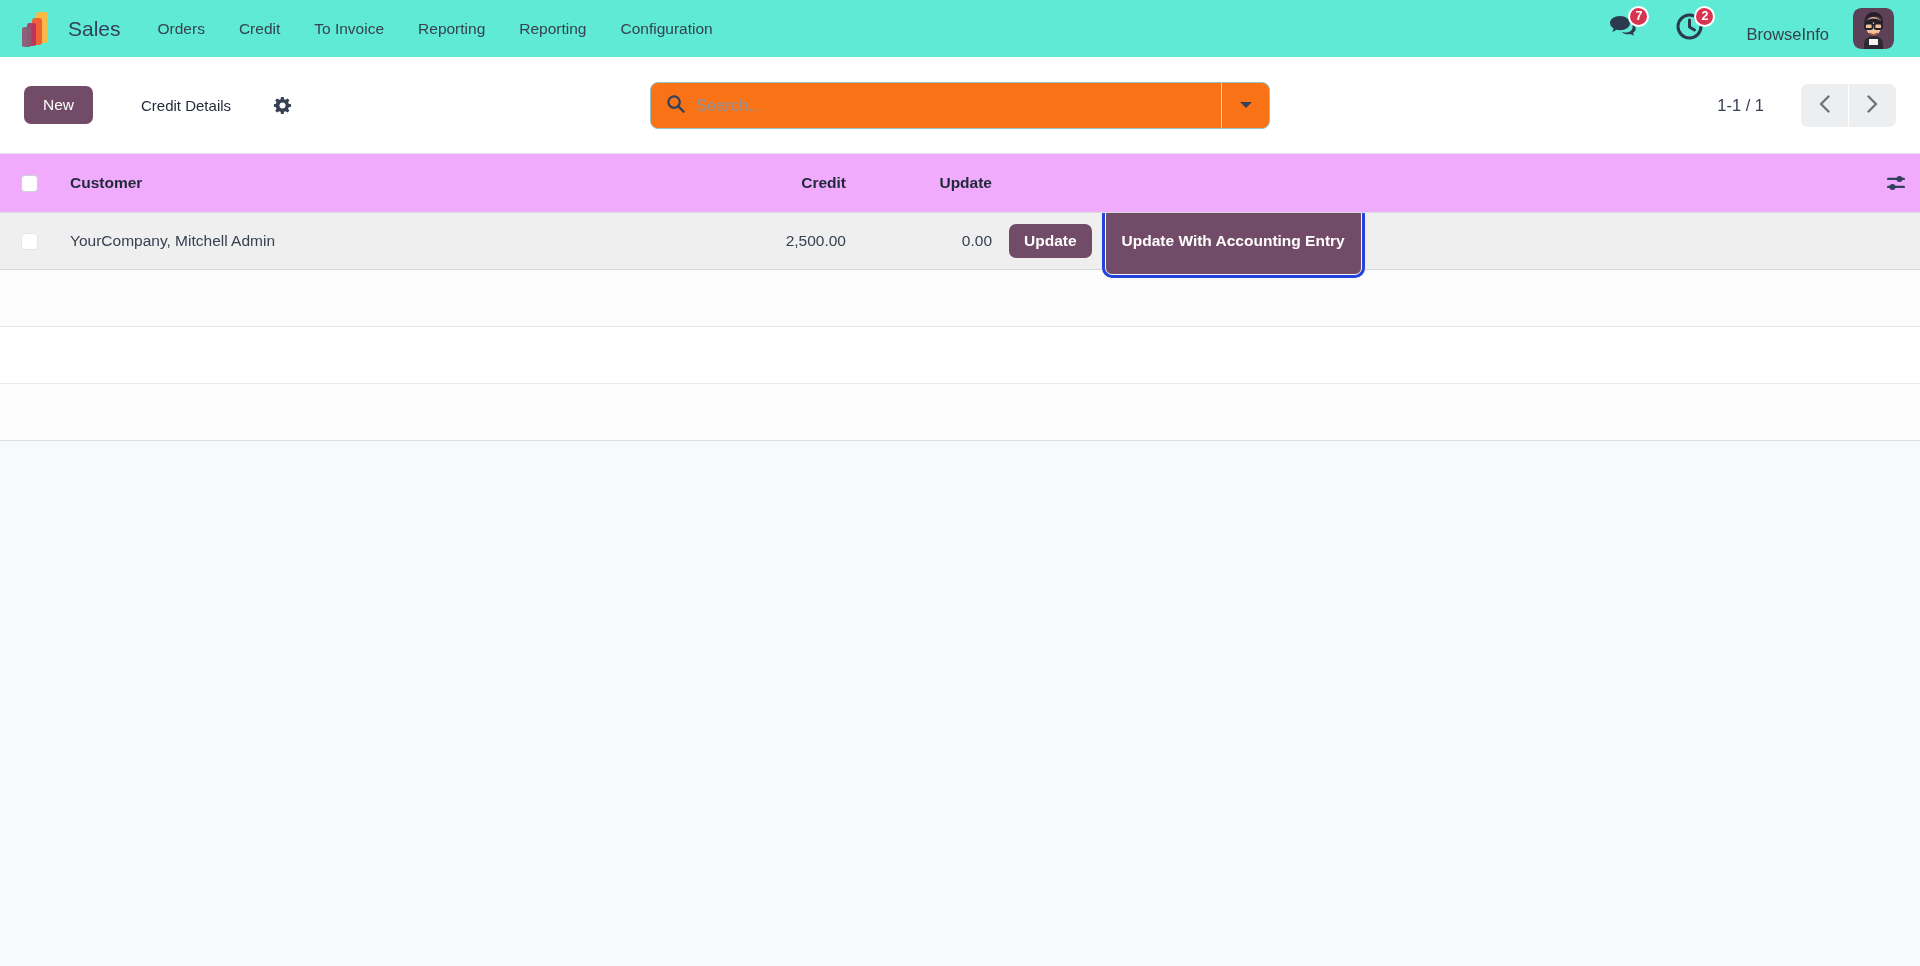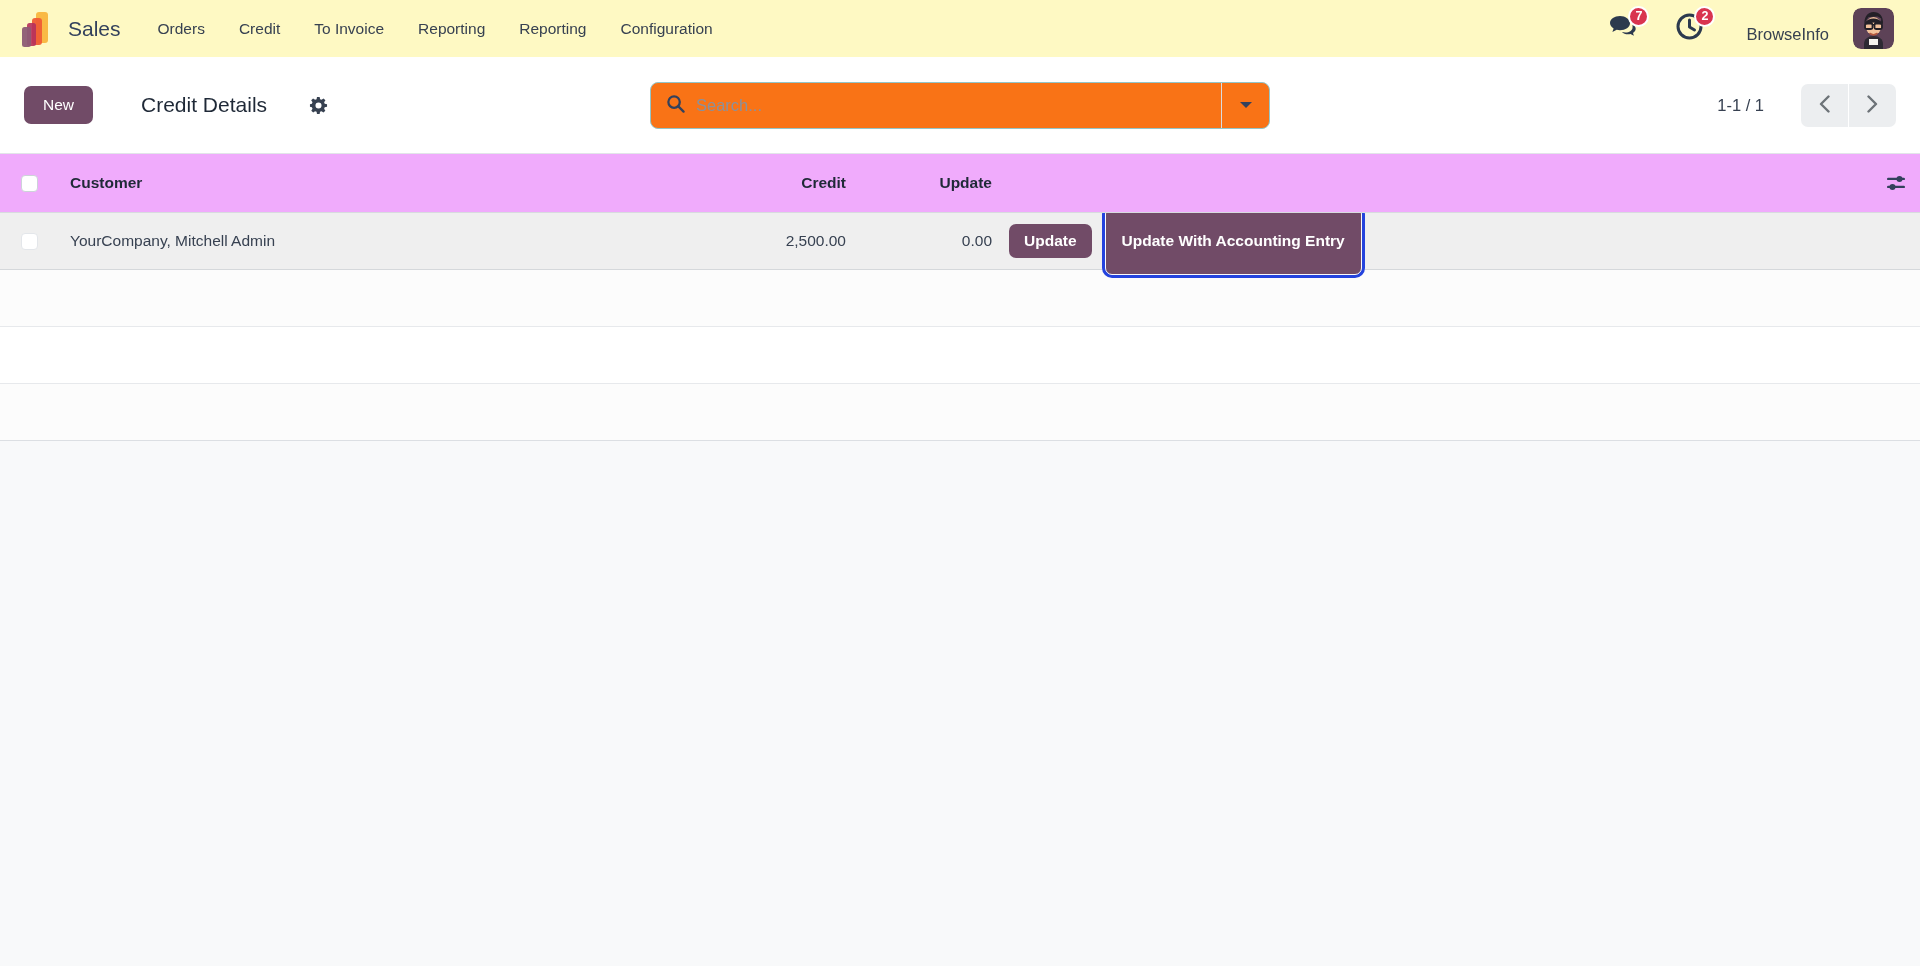--- a/index.html
+++ b/index.html
@@ -6,21 +6,21 @@
   html, body { width: 1920px; height: 966px; overflow: hidden; }
   body {
     font-family: "Liberation Sans", "DejaVu Sans", sans-serif;
     background: #f8f9fa;
     color: #374151;
   }
 
   
   .topbar {
     height: 57px;
-    background: #fef9c3;
+    background: #5eead4;
     display: flex;
     align-items: center;
     justify-content: space-between;
     padding: 0 26px 0 22px;
   }
   .topbar-left { display: flex; align-items: center; }
   .app-logo { width: 34px; height: 36px; margin-right: 12px; }
   .brand {
     font-size: 21px;
     font-weight: 500;
@@ -73,21 +73,21 @@
     background: #714B67;
     color: #ffffff;
     border: none;
     font-family: inherit;
     font-size: 15.5px;
     font-weight: 500;
     padding: 10px 19px;
     border-radius: 7px;
     cursor: pointer;
   }
-  .page-title { font-size: 21px; color: #1f2937; margin-left: 17px; white-space: nowrap; }
+  .page-title { font-size: 15px; color: #1f2937; margin-left: 17px; white-space: nowrap; }
   .cog { margin-left: 11px; cursor: pointer; display: flex; align-items: center; }
 
   .cp-search {
     flex: 0 0 620px;
     height: 47px;
     background: #f97316;
     border: 1px solid #93c5c8;
     border-radius: 8px;
     display: flex;
     align-items: center;

